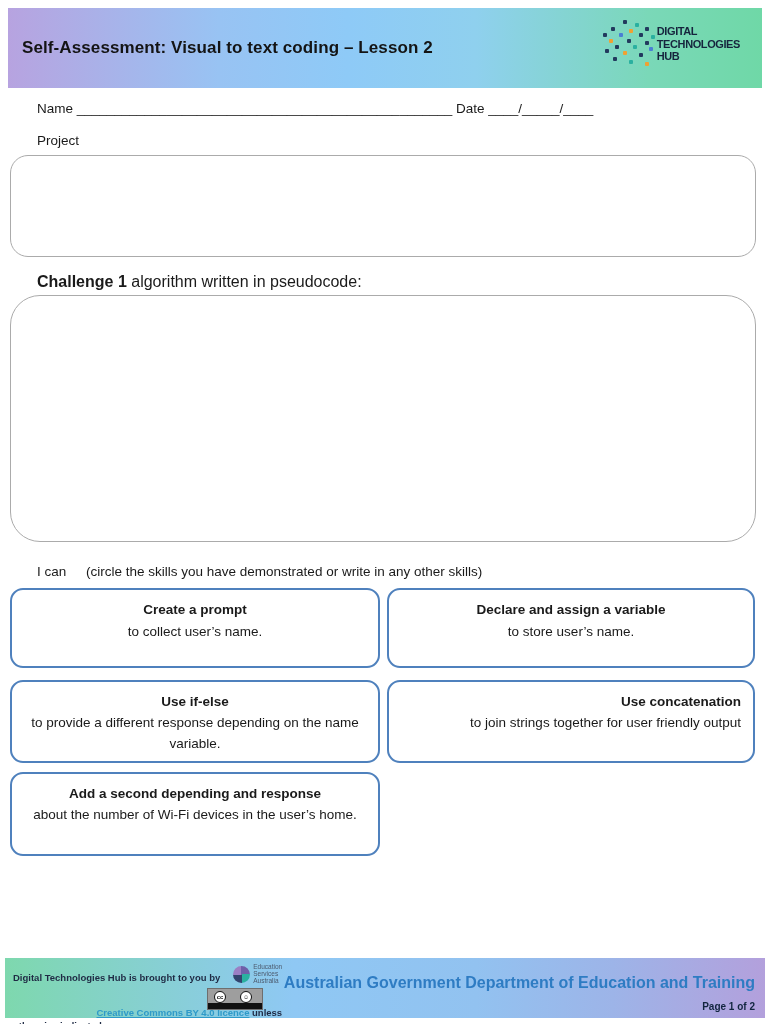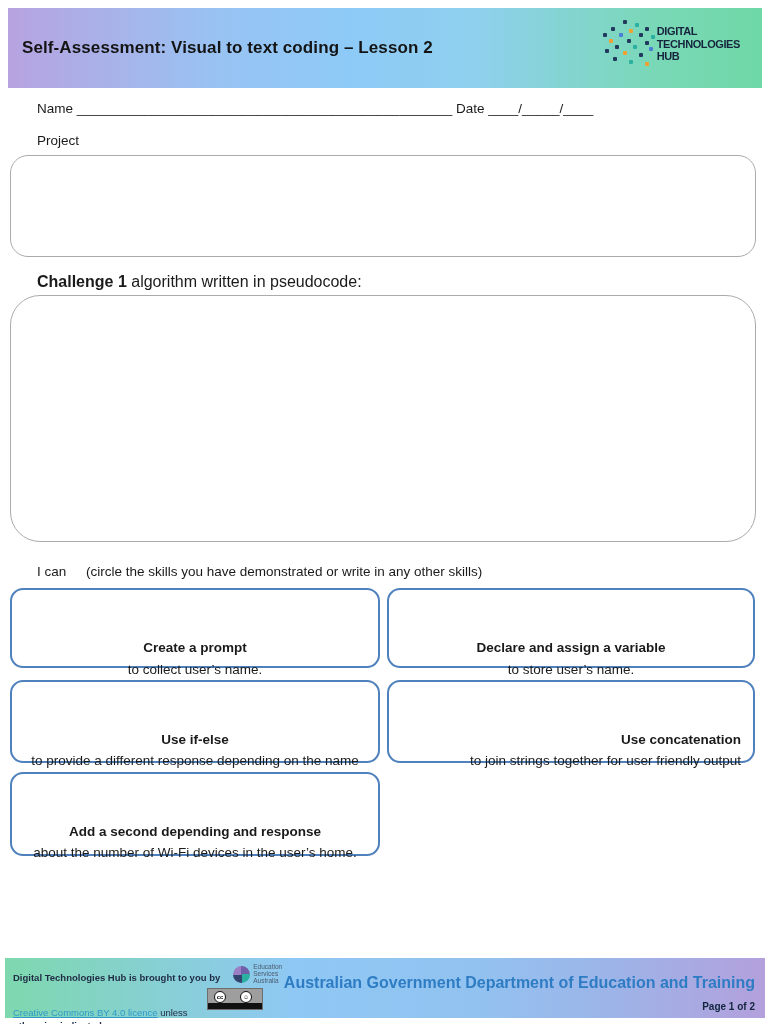--- a/index.html
+++ b/index.html
@@ -21,37 +21,37 @@
   .grayBox{position:absolute;border:1.5px solid #ababab;background:#fff;}
   .projBox{left:10px;top:155px;width:744px;height:100px;border-radius:18px;}
   .chalBox{left:10px;top:295px;width:744px;height:245px;border-radius:30px;}
   .chalLabel{position:absolute;left:37px;top:273px;font-size:16px;}
   .icanRow{position:absolute;left:37px;top:564px;font-size:13.5px;}
   .b{font-weight:700;}
   .i{margin-left:16px;}
   
   .skill{position:absolute;border:2px solid #4f81bd;border-radius:13px;background:#fff;
          text-align:center;font-size:13.5px;line-height:21px;padding:9px 12px;box-sizing:border-box;}
-  .skill .t{font-weight:700;margin-top:38px;}
+  .skill .t{font-weight:700;}
   .skill.spaced .d{margin-top:1px;}
   .s1{left:10px;top:588px;width:370px;height:80px;}
   .s2{left:387px;top:588px;width:368px;height:80px;}
   .s3{left:10px;top:680px;width:370px;height:83px;}
   .s4{left:387px;top:680px;width:368px;height:83px;text-align:right;}
   .s5{left:10px;top:772px;width:370px;height:84px;}
   
   .footer{position:absolute;left:5px;top:958px;width:760px;height:60px;
           background:linear-gradient(90deg,#7ed8ae 0%,#8fc8f4 38%,#92c2f0 62%,#9db4e8 80%,#b3a0dc 100%);}
   .f-left{position:absolute;left:8px;top:6px;font-size:9.5px;font-weight:700;color:#1f2a44;line-height:13px;}
   .f-brought{display:flex;align-items:flex-end;gap:13px;}
   .esa{display:flex;align-items:center;gap:3px;}
   .esa-mark{width:17px;height:17px;border-radius:50%;
             background:conic-gradient(#6e5fa8 0 90deg,#2ab0a0 90deg 180deg,#32446e 180deg 270deg,#9b7fc4 270deg 360deg);}
   .esa-text{font-size:6.5px;font-weight:400;color:#4c5a6e;line-height:1.05;}
-  .f-cc-text{margin-top:22px;font-weight:400;}
+  .f-cc-text{margin-top:22px;font-weight:700;text-align:right;}
   .cc-link{color:#2e9ac9;text-decoration:underline;cursor:pointer;}
   .cc-badge{position:absolute;left:202px;top:30px;width:56px;height:22px;background:#9e9e9e;
             border:1px solid #6e6e6e;box-sizing:border-box;}
   .cc-badge .band{position:absolute;left:0;bottom:0;width:100%;height:6px;background:#111;}
   .cc-badge .c1,.cc-badge .c2{position:absolute;top:2px;width:12px;height:12px;border-radius:50%;
             background:#fff;border:1.5px solid #111;font-size:6px;font-weight:700;color:#111;
             display:flex;align-items:center;justify-content:center;box-sizing:border-box;}
   .cc-badge .c1{left:6px;}
   .cc-badge .c2{left:32px;}
   .f-right{position:absolute;right:10px;top:16px;text-align:right;}

